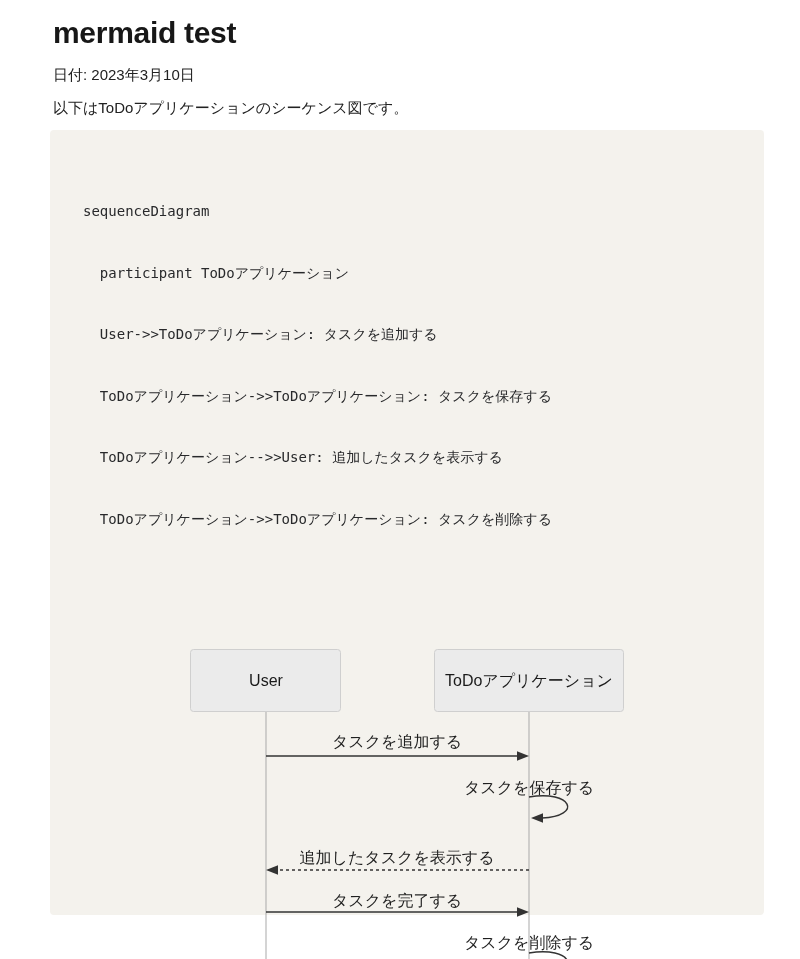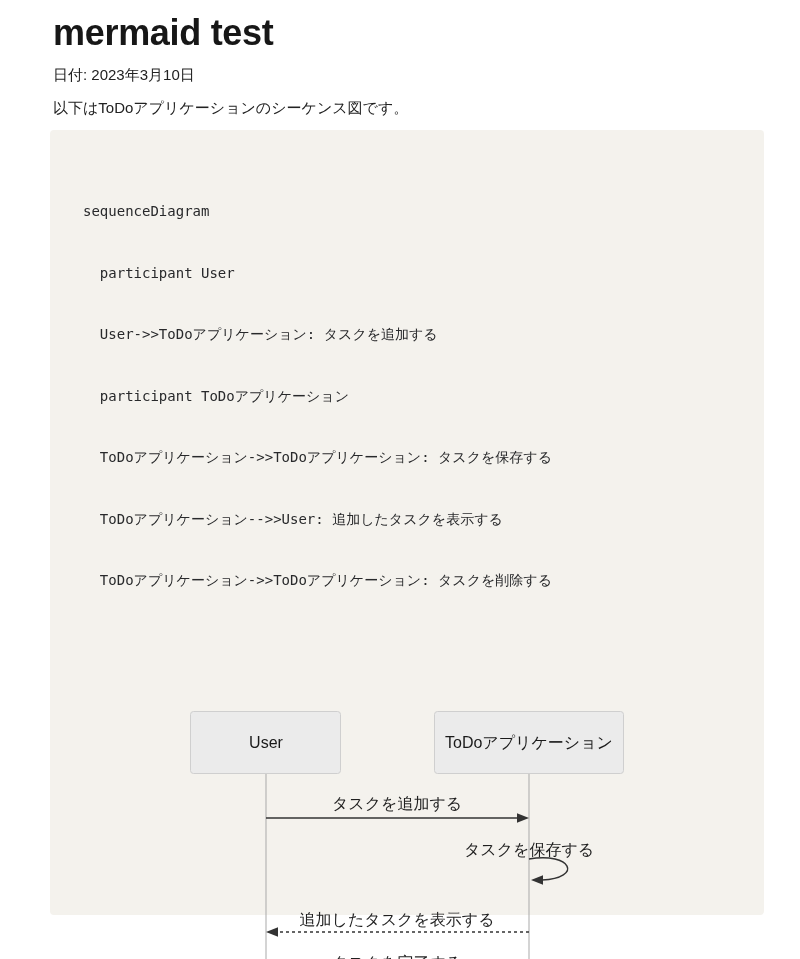--- a/index.html
+++ b/index.html
@@ -7,21 +7,21 @@
   body {
     width: 800px;
     height: 959px;
     background: #ffffff;
     font-family: "Liberation Sans", "DejaVu Sans", sans-serif;
     color: #1b1b1b;
     overflow: hidden;
   }
   .doc { width: 800px; }
   .doc-title {
-    font-size: 36px;
+    font-size: 30px;
     line-height: 34px;
     font-weight: 700;
     letter-spacing: -0.3px;
     margin: 16px 0 0 53px;
     color: #171717;
   }
   .meta-line {
     font-size: 15px;
     line-height: 19px;
     margin: 15px 0 12px 53px;
@@ -95,23 +95,22 @@
   <h1 class="doc-title">mermaid test</h1>
 
   <p class="meta-line">日付: 2023年3月10日</p>
 
   <p class="desc-line">以下はToDoアプリケーションのシーケンス図です。</p>
 
   <div class="panel">
 
     <div class="code">
       <div class="code-line">sequenceDiagram</div>
-      <div class="code-line">  participant User</div>
+      <div class="code-line">  participant ToDoアプリケーション</div>
       <div class="code-line">  User-&gt;&gt;ToDoアプリケーション: タスクを追加する</div>
-      <div class="code-line">  participant ToDoアプリケーション</div>
       <div class="code-line">  ToDoアプリケーション-&gt;&gt;ToDoアプリケーション: タスクを保存する</div>
       <div class="code-line">  ToDoアプリケーション--&gt;&gt;User: 追加したタスクを表示する</div>
       <div class="code-line">  ToDoアプリケーション-&gt;&gt;ToDoアプリケーション: タスクを削除する</div>
     </div>
 
     <div class="diagram-wrap">
       <svg class="seq-svg" width="434" height="480" viewBox="0 0 434 480">
 
         <line class="lifeline" x1="76" y1="72" x2="76" y2="407"></line>
         <line class="lifeline" x1="339" y1="72" x2="339" y2="407"></line>

